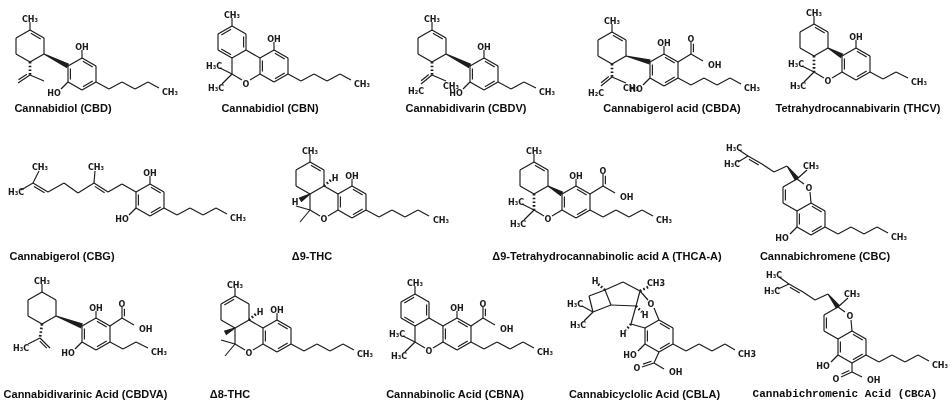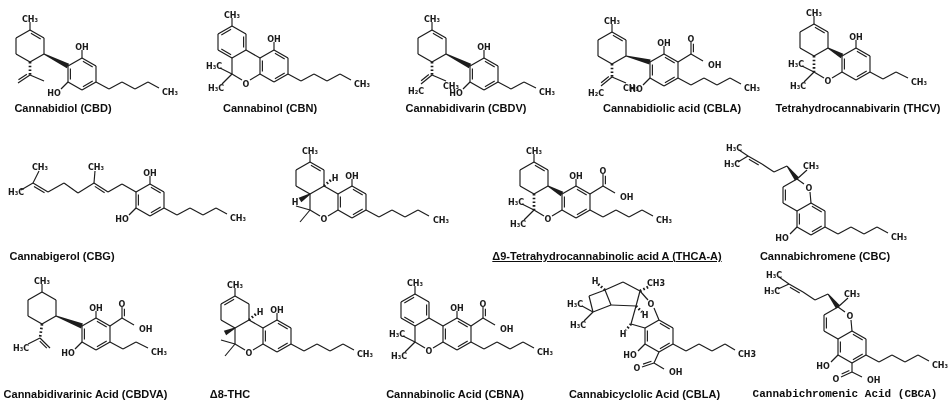--- a/index.html
+++ b/index.html
@@ -96,21 +96,21 @@
           <line x1="124" y1="74" x2="137" y2="81" stroke="#1c1c1c" stroke-width="1.15"></line>
           <line x1="137" y1="81" x2="150" y2="74" stroke="#1c1c1c" stroke-width="1.15"></line>
           <line x1="150" y1="74" x2="161" y2="80" stroke="#1c1c1c" stroke-width="1.15"></line>
           <text x="42" y="15" text-anchor="middle" dominant-baseline="central" class="atom">CH₃</text>
           <text x="84" y="39" text-anchor="middle" dominant-baseline="central" class="atom">OH</text>
           <text x="24" y="66" text-anchor="middle" dominant-baseline="central" class="atom">H₃C</text>
           <text x="26" y="88" text-anchor="middle" dominant-baseline="central" class="atom">H₃C</text>
           <text x="56" y="84" text-anchor="middle" dominant-baseline="central" class="atom">O</text>
           <text x="164" y="84" text-anchor="start" dominant-baseline="central" class="atom">CH₃</text>
         </svg>
-      <figcaption style="transform: translateX(-15px);">Cannabinol (CBN)</figcaption>
+      <figcaption style="transform: translateX(-15px);">Cannabidiol (CBN)</figcaption>
     </figure>
     <figure class="cell w190">
       <svg viewBox="0 0 190 100" width="190" height="100">
           <line x1="52" y1="30" x2="66" y2="38" stroke="#1c1c1c" stroke-width="1.15"></line>
           <line x1="52.9092665479436" y1="33.2837835410987" x2="62.7092665479436" y2="38.8837835410987" stroke="#1c1c1c" stroke-width="1.15"></line>
           <line x1="66" y1="38" x2="66" y2="54" stroke="#1c1c1c" stroke-width="1.15"></line>
           <line x1="66" y1="54" x2="52" y2="62" stroke="#1c1c1c" stroke-width="1.15"></line>
           <line x1="52" y1="62" x2="38" y2="54" stroke="#1c1c1c" stroke-width="1.15"></line>
           <line x1="38" y1="54" x2="38" y2="38" stroke="#1c1c1c" stroke-width="1.15"></line>
           <line x1="38" y1="38" x2="52" y2="30" stroke="#1c1c1c" stroke-width="1.15"></line>
@@ -180,21 +180,21 @@
           <line x1="160" y1="78" x2="171" y2="84" stroke="#1c1c1c" stroke-width="1.15"></line>
           <text x="42" y="21" text-anchor="middle" dominant-baseline="central" class="atom">CH₃</text>
           <text x="94" y="43" text-anchor="middle" dominant-baseline="central" class="atom">OH</text>
           <text x="121" y="39" text-anchor="middle" dominant-baseline="central" class="atom">O</text>
           <text x="138" y="65" text-anchor="start" dominant-baseline="central" class="atom">OH</text>
           <text x="66" y="89" text-anchor="middle" dominant-baseline="central" class="atom">HO</text>
           <text x="26" y="93" text-anchor="middle" dominant-baseline="central" class="atom">H₂C</text>
           <text x="61" y="88" text-anchor="middle" dominant-baseline="central" class="atom">CH₃</text>
           <text x="174" y="88" text-anchor="start" dominant-baseline="central" class="atom">CH₃</text>
         </svg>
-      <figcaption style="transform: translateX(7px);">Cannabidiolic acid (CBLA)</figcaption>
+      <figcaption style="transform: translateX(7px);">Cannabigerol acid (CBDA)</figcaption>
     </figure>
     <figure class="cell w190">
       <svg viewBox="0 0 190 100" width="190" height="100">
           <line x1="54" y1="24" x2="68" y2="32" stroke="#1c1c1c" stroke-width="1.15"></line>
           <line x1="54.9092665479436" y1="27.2837835410987" x2="64.7092665479436" y2="32.8837835410987" stroke="#1c1c1c" stroke-width="1.15"></line>
           <line x1="68" y1="32" x2="68" y2="48" stroke="#1c1c1c" stroke-width="1.15"></line>
           <line x1="68" y1="48" x2="54" y2="56" stroke="#1c1c1c" stroke-width="1.15"></line>
           <line x1="54" y1="56" x2="40" y2="48" stroke="#1c1c1c" stroke-width="1.15"></line>
           <line x1="40" y1="48" x2="40" y2="32" stroke="#1c1c1c" stroke-width="1.15"></line>
           <line x1="40" y1="32" x2="54" y2="24" stroke="#1c1c1c" stroke-width="1.15"></line>
@@ -302,20 +302,21 @@
           <line x1="142" y1="70" x2="155" y2="77" stroke="#1c1c1c" stroke-width="1.15"></line>
           <line x1="155" y1="77" x2="168" y2="70" stroke="#1c1c1c" stroke-width="1.15"></line>
           <line x1="168" y1="70" x2="179" y2="76" stroke="#1c1c1c" stroke-width="1.15"></line>
           <text x="60" y="11" text-anchor="middle" dominant-baseline="central" class="atom">CH₃</text>
           <text x="85" y="38" text-anchor="middle" dominant-baseline="central" class="atom">H</text>
           <text x="102" y="36" text-anchor="middle" dominant-baseline="central" class="atom">OH</text>
           <text x="45" y="62" text-anchor="middle" dominant-baseline="central" class="atom">H</text>
           <text x="74" y="79" text-anchor="middle" dominant-baseline="central" class="atom">O</text>
           <text x="183" y="80" text-anchor="start" dominant-baseline="central" class="atom">CH₃</text>
         </svg>
+      <figcaption style="transform: translateX(-48px);">Δ9-THC</figcaption>
     </figure>
     <figure class="cell w250">
       <svg viewBox="0 0 250 108" width="250" height="108">
           <line x1="64" y1="22" x2="78" y2="30" stroke="#1c1c1c" stroke-width="1.15"></line>
           <line x1="64.90926654794359" y1="25.2837835410987" x2="74.7092665479436" y2="30.8837835410987" stroke="#1c1c1c" stroke-width="1.15"></line>
           <line x1="78" y1="30" x2="78" y2="46" stroke="#1c1c1c" stroke-width="1.15"></line>
           <line x1="78" y1="46" x2="64" y2="54" stroke="#1c1c1c" stroke-width="1.15"></line>
           <line x1="64" y1="54" x2="50" y2="46" stroke="#1c1c1c" stroke-width="1.15"></line>
           <line x1="50" y1="46" x2="50" y2="30" stroke="#1c1c1c" stroke-width="1.15"></line>
           <line x1="50" y1="30" x2="64" y2="22" stroke="#1c1c1c" stroke-width="1.15"></line>
@@ -347,21 +348,21 @@
           <line x1="172" y1="70" x2="183" y2="76" stroke="#1c1c1c" stroke-width="1.15"></line>
           <text x="64" y="11" text-anchor="middle" dominant-baseline="central" class="atom">CH₃</text>
           <text x="106" y="36" text-anchor="middle" dominant-baseline="central" class="atom">OH</text>
           <text x="133" y="31" text-anchor="middle" dominant-baseline="central" class="atom">O</text>
           <text x="150" y="57" text-anchor="start" dominant-baseline="central" class="atom">OH</text>
           <text x="46" y="62" text-anchor="middle" dominant-baseline="central" class="atom">H₃C</text>
           <text x="48" y="84" text-anchor="middle" dominant-baseline="central" class="atom">H₃C</text>
           <text x="78" y="79" text-anchor="middle" dominant-baseline="central" class="atom">O</text>
           <text x="186" y="80" text-anchor="start" dominant-baseline="central" class="atom">CH₃</text>
         </svg>
-      <figcaption style="transform: translateX(12px); text-decoration: underline;">Δ9-Tetrahydrocannabinolic acid A (THCA-A)</figcaption>
+      <figcaption style="transform: translateX(12px);">Δ9-Tetrahydrocannabinolic acid A (THCA-A)</figcaption>
     </figure>
     <figure class="cell w230">
       <svg viewBox="0 0 230 108" width="230" height="108">
           <line x1="19" y1="10" x2="28" y2="16" stroke="#1c1c1c" stroke-width="1.15"></line>
           <line x1="18" y1="22" x2="28" y2="16" stroke="#1c1c1c" stroke-width="1.15"></line>
           <line x1="28" y1="16" x2="42" y2="24" stroke="#1c1c1c" stroke-width="1.15"></line>
           <line x1="28.9092665479436" y1="19.2837835410987" x2="38.7092665479436" y2="24.8837835410987" stroke="#1c1c1c" stroke-width="1.15"></line>
           <line x1="42" y1="24" x2="54" y2="32" stroke="#1c1c1c" stroke-width="1.15"></line>
           <line x1="54" y1="32" x2="67" y2="26" stroke="#1c1c1c" stroke-width="1.15"></line>
           <polygon points="66.52442560653724,26.365826456509815 67.47557439346276,25.634173543490185 79.06082237167196,37.4147520217908 74.93917762832804,40.5852479782092" fill="#1c1c1c"></polygon>

